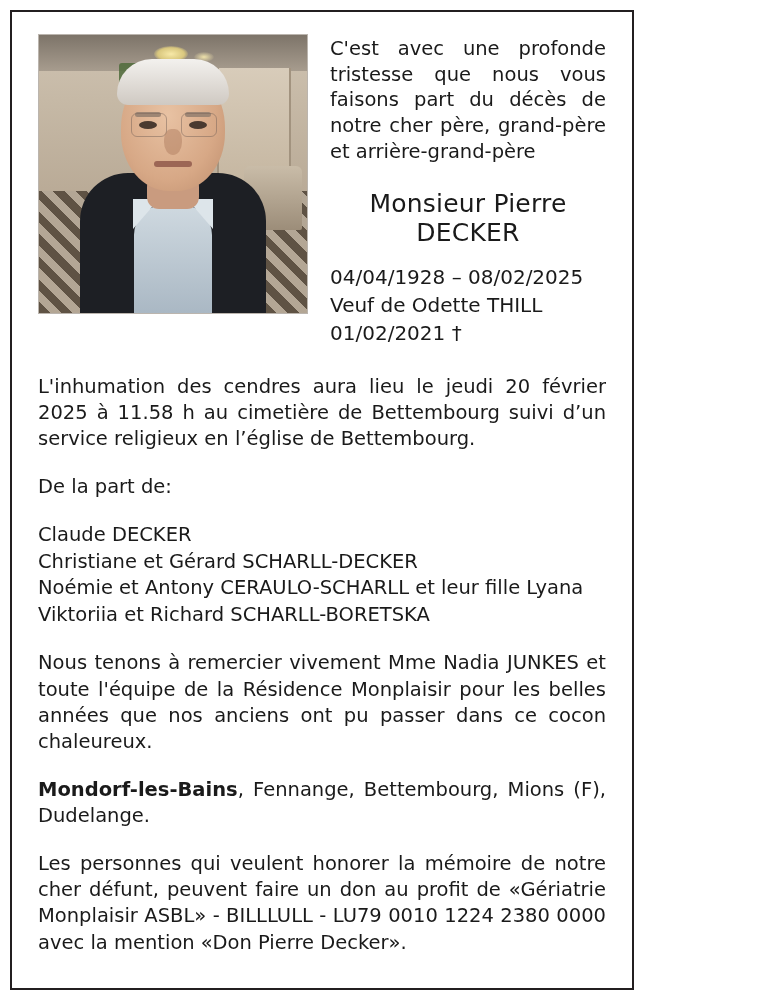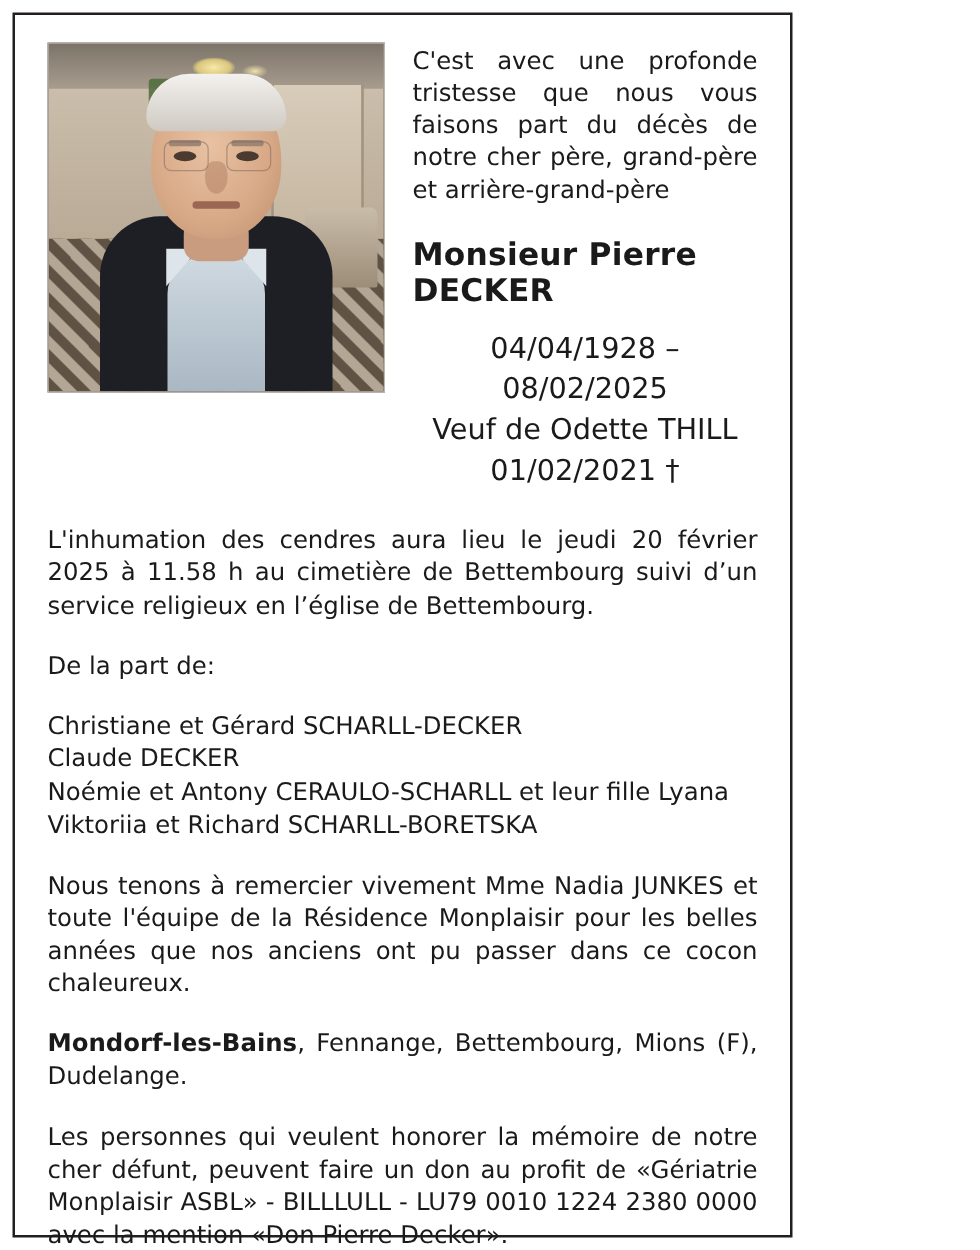--- a/index.html
+++ b/index.html
@@ -218,28 +218,28 @@
     padding-top: 2px;
   }
   .intro {
     font-size: 19.5px;
     line-height: 1.32;
     text-align: justify;
     text-align-last: left;
     margin: 0;
   }
   .name {
-    font-weight: bold;
+    text-align: center;
+    font-weight: normal;
     font-size: 25px;
     margin: 24px 0 16px 0;
     letter-spacing: 0.2px;
   }
   .dates {
-    text-align: center;
-    font-size: 23px;
+    font-size: 20px;
     line-height: 1.42;
     margin: 0;
   }
   .body-section {
     margin-top: 26px;
   }
   p.para {
     font-size: 19.5px;
     line-height: 1.34;
     margin: 0 0 22px 0;
@@ -307,22 +307,22 @@
         <div class="dates">01/02/2021 †</div>
       </div>
     </div>
 
     <div class="body-section">
       <p class="para">L'inhumation des cendres aura lieu le jeudi 20 février 2025 à 11.58 h au cimetière de Bettembourg suivi d’un service religieux en l’église de Bettembourg.</p>
 
       <p class="para">De la part de:</p>
 
       <div class="family-list">
+        <div>Claude DECKER</div>
         <div>Christiane et Gérard SCHARLL-DECKER</div>
-        <div>Claude DECKER</div>
         <div>Noémie et Antony CERAULO-SCHARLL et leur fille Lyana</div>
         <div>Viktoriia et Richard SCHARLL-BORETSKA</div>
       </div>
 
       <p class="para">Nous tenons à remercier vivement Mme Nadia JUNKES et toute l'équipe de la Résidence Monplaisir pour les belles années que nos anciens ont pu passer dans ce cocon chaleureux.</p>
 
       <p class="places"><b>Mondorf-les-Bains</b><span>, Fennange, Bettembourg, Mions (F), Dudelange.</span></p>
 
       <p class="para last">Les personnes qui veulent honorer la mémoire de notre cher défunt, peuvent faire un don au profit de «Gériatrie Monplaisir ASBL» - BILLLULL - LU79 0010 1224 2380 0000 avec la mention «Don Pierre Decker».</p>
     </div>

